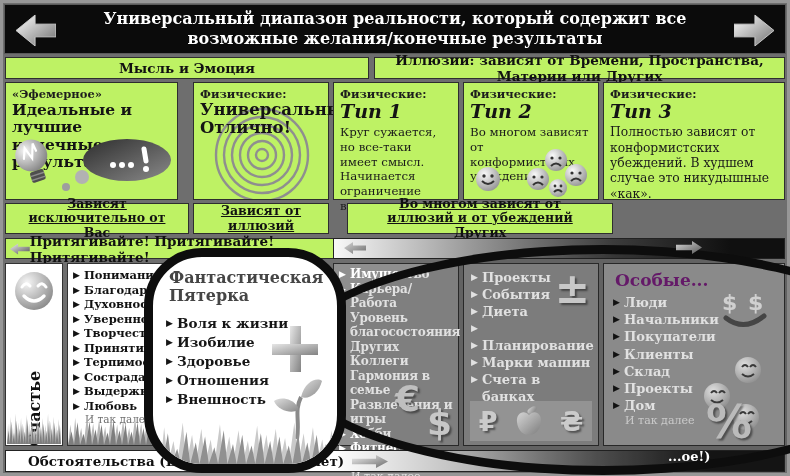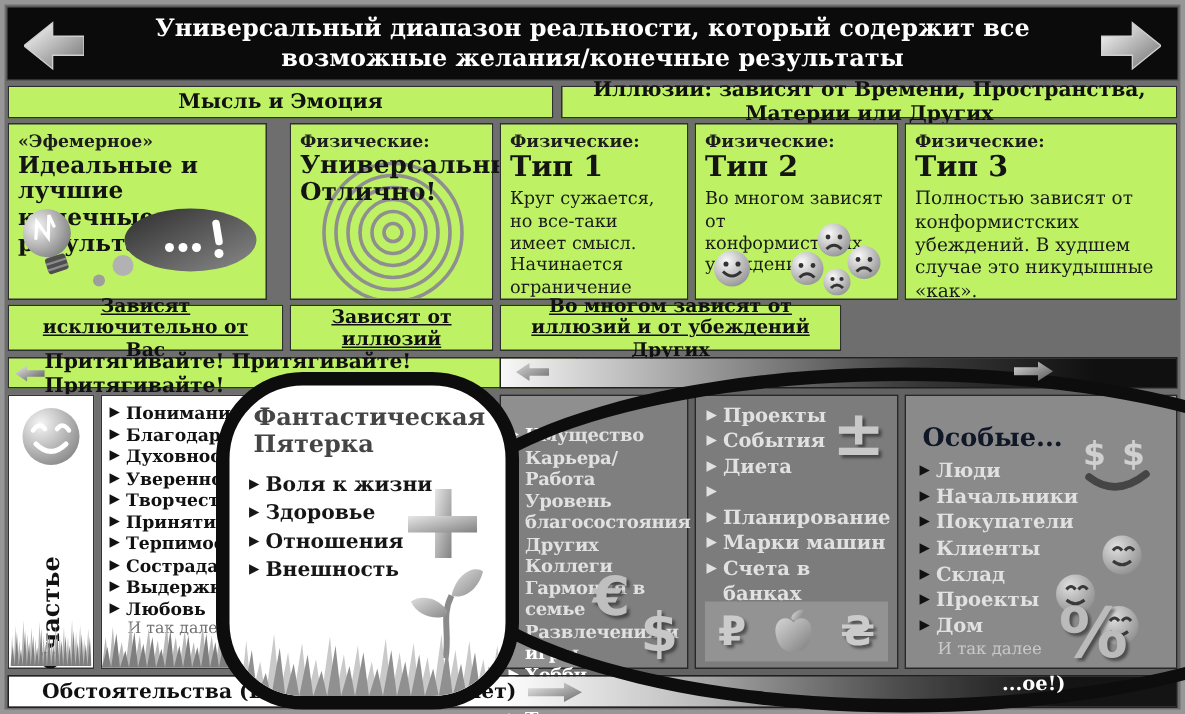--- a/index.html
+++ b/index.html
@@ -14,21 +14,21 @@
   
   #hdr{left:4px;top:4px;width:782px;height:50px;background:#0b0b0b;border:1px solid #5a5a5a;
        color:#fff;font-weight:bold;font-size:16px;line-height:1.28;box-sizing:border-box;}
   #hdr .t{max-width:620px;margin:0 auto;text-align:center;}
   
   .band{top:57px;height:22px;font-weight:bold;font-size:13.5px;}
   
   .trow{top:82px;height:118px;padding:4px 6px;}
   .tag{font-size:11.5px;font-weight:600;color:#1d1d1d;display:block;}
   .btitle{font-weight:bold;font-size:15.5px;line-height:1.12;color:#141414;}
-  .big{font-size:19px;}
+  .big{font-size:19px;font-style:italic;}
   .desc{font-size:11.8px;line-height:1.25;margin-top:3px;color:#1a1a1a;}
   
   .drow{top:203px;height:31px;font-weight:bold;font-size:12.5px;line-height:1.15;padding:1px 20px;text-decoration:underline;}
   
   #attract{left:5px;top:238px;width:380px;height:21px;display:flex;align-items:center;
            justify-content:space-between;padding:0 4px;font-weight:bold;font-size:13.5px;}
   #fade-strip{left:333px;top:238px;width:452px;height:21px;border:1px solid #222;box-sizing:border-box;
            background:linear-gradient(90deg,#f8f8f8,#9a9a9a 30%,#3c3c3c 62%,#101010 88%);}
   
   .panel{position:absolute;top:263px;height:183px;border:1px solid #2b2b2b;box-sizing:border-box;}
@@ -42,29 +42,29 @@
        text-shadow:2px 2px 2px rgba(0,0,0,0.45);}
   
   #moodbox{left:0;top:0;width:58px;height:183px;background:#fff;border:1px solid #333;box-sizing:border-box;}
   #hapbox{left:62px;top:0;width:122px;height:183px;background:#fff;border:1px solid #333;box-sizing:border-box;
           padding:4px 2px 0 5px;overflow:hidden;}
   #hapbox .li{font-size:11.5px;font-weight:bold;line-height:14.5px;white-space:nowrap;}
   #hapbox .etc{color:#6f6f6f;font-size:10.5px;}
   #vlabel{position:absolute;left:-27px;top:135px;width:110px;text-align:center;
           transform:rotate(-90deg);font-weight:bold;font-size:16px;color:#111;}
   
-  #f2{left:333px;width:126px;background:#8f8f8f;padding:19px 2px 0 5px;}
+  #f2{left:333px;width:126px;background:#8f8f8f;padding:3px 2px 0 5px;}
   #f2 .li{font-size:12px;line-height:14.5px;letter-spacing:-0.2px;}
   #f3{left:463px;width:136px;background:#8b8b8b;padding:5px 2px 0 7px;}
   #f3 .li{font-size:13px;line-height:17px;}
   #f4{left:603px;width:182px;background:#9c9c9c;padding:4px 2px 0 9px;}
   #f4 .li{font-size:13px;line-height:17.2px;}
   #f4 .li .tri{color:#111;}
   .gpanel .etc{color:#e4e4e4;}
-  #sp-title{font-weight:bold;font-size:17px;color:#0f172a;margin:14px 0 4px 2px;}
+  #sp-title{font-weight:bold;font-size:17px;color:#701a75;margin:2px 0 4px 2px;}
   #iconstrip{position:absolute;left:6px;right:6px;bottom:4px;height:40px;background:#a6a6a6;
              display:flex;align-items:center;justify-content:space-around;}
   #iconstrip .sym{position:static;font-size:27px;color:#e6e6e6;}
   
   #bbar{left:5px;top:450px;width:780px;height:22px;border:1px solid #222;box-sizing:border-box;
         background:linear-gradient(90deg,#fff 0%,#fff 42%,#b9b9b9 60%,#565656 76%,#141414 90%);
         display:flex;align-items:center;padding-left:22px;font-weight:bold;font-size:13.5px;color:#101010;}
   #fragment{left:652px;top:449px;z-index:30;color:#fff;font-weight:bold;font-size:13px;margin-left:16px;}
   
   #lens{left:283px;top:245px;width:640px;height:230px;border-radius:50%;
@@ -211,21 +211,21 @@
   </div>
 
   <div class="cell trow" style="left:603px;width:182px">
     <span class="tag">Физические:</span>
     <div class="btitle big">Тип 3</div>
     <div class="desc" style="font-size:12.3px">Полностью зависят от конформистских убеждений. В худшем случае это никудышные «как».</div>
   </div>
 
   <div class="cell drow ctr" style="left:5px;width:184px">Зависят исключительно от Вас</div>
   <div class="cell drow ctr" style="left:193px;width:136px">Зависят от иллюзий</div>
-  <div class="cell drow ctr" style="left:333px;width:228px">Во многом зависят от иллюзий и от убеждений Других</div>
+  <div class="cell drow ctr" style="left:347px;width:266px">Во многом зависят от иллюзий и от убеждений Других</div>
 
   <div id="attract" class="cell">
     <svg width="22" height="12" viewBox="0 0 22 12">
       <defs>
           <linearGradient id="gaa1" x1="0" y1="0" x2="1" y2="1">
         <stop offset="0" stop-color="#eee"></stop>
             <stop offset="1" stop-color="#555"></stop>
           </linearGradient>
         </defs>
       <polygon points="0,6 9,0 9,3.5 22,3.5 22,8.5 9,8.5 9,12" fill="url(#gaa1)"></polygon>
@@ -513,20 +513,24 @@
 
   <div id="bubble" class="abs">
     <div id="ff-title">Фантастическая Пятерка</div>
     <div id="ff-list">
         <div class="li">
           <span class="tri"></span>
           <span>Воля к жизни</span>
         </div>
         <div class="li">
           <span class="tri"></span>
+          <span>Изобилие</span>
+        </div>
+        <div class="li">
+          <span class="tri"></span>
           <span>Здоровье</span>
         </div>
         <div class="li">
           <span class="tri"></span>
           <span>Отношения</span>
         </div>
         <div class="li">
           <span class="tri"></span>
           <span>Внешность</span>
         </div>

